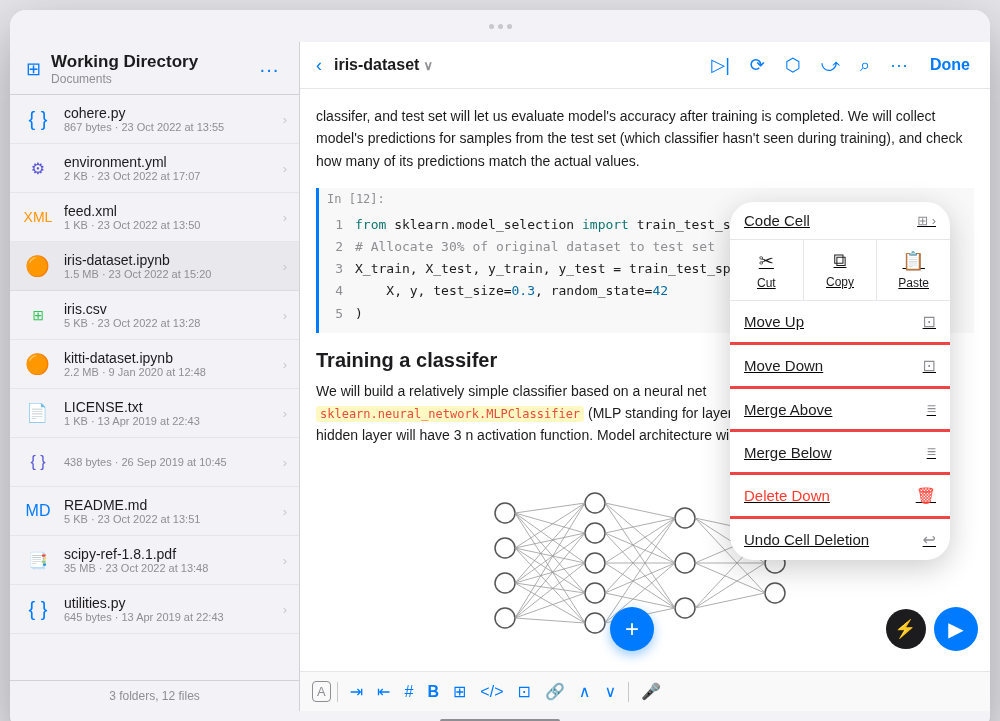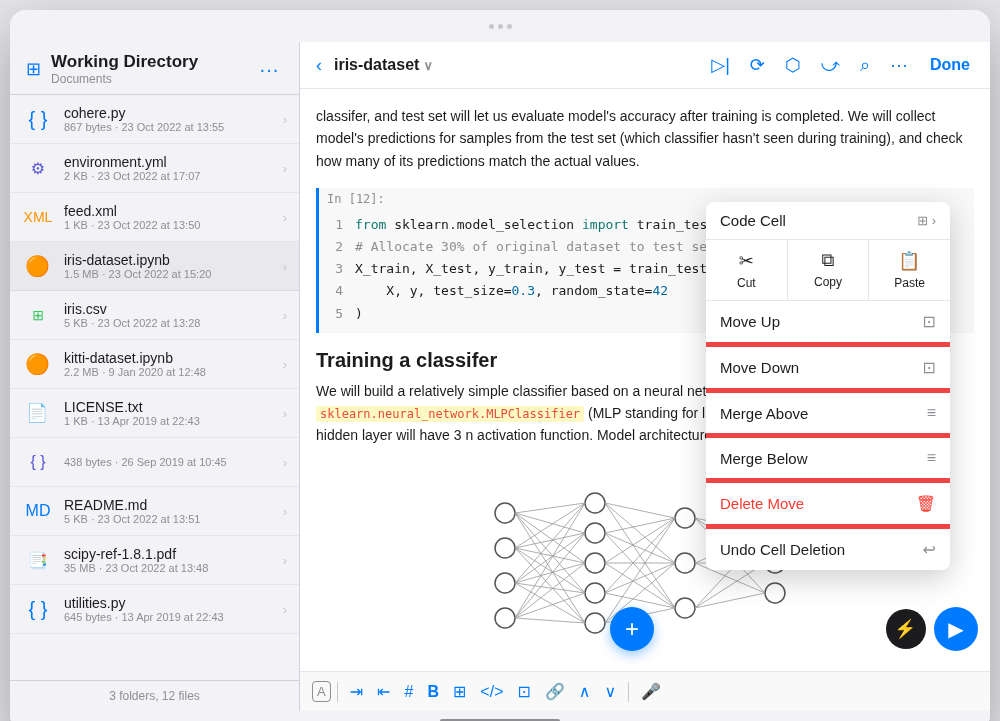--- a/index.html
+++ b/index.html
@@ -256,25 +256,26 @@
       justify-content: center;
       align-items: center;
       padding: 20px;
     }
     
     .context-menu {
       position: absolute;
       right: 40px;
       top: 160px;
       background: #ffffff;
-      border-radius: 8px;
+      border-radius: 24px;
       box-shadow: 0 8px 30px rgba(0,0,0,0.2);
-      width: 244px;
+      width: 220px;
       overflow: hidden;
       z-index: 100;
+      text-decoration: underline;
     }
     .context-menu-header {
       display: flex;
       align-items: center;
       justify-content: space-between;
       padding: 10px 14px;
       border-bottom: 1px solid #e5e5ea;
     }
     .context-menu-header-title {
       font-size: 15px;
@@ -301,21 +302,21 @@
     }
     .context-action:last-child { border-right: none; }
     .context-action-icon { font-size: 18px; color: #1c1c1e; }
     .context-action-label { font-size: 12px; color: #1c1c1e; }
     .context-menu-item {
       display: flex;
       align-items: center;
       justify-content: space-between;
       padding: 11px 14px;
       cursor: pointer;
-      border-bottom: 5px solid #ef4444;
+      border-bottom: 3px solid #ef4444;
     }
     .context-menu-item-label { font-size: 15px; color: #1c1c1e; }
     .context-menu-item-label.danger { color: #ff3b30; }
     .context-menu-item-icon { font-size: 16px; color: #8e8e93; }
     .context-menu-item-icon.danger { color: #ff3b30; }
     
     .bottom-toolbar {
       display: flex;
       align-items: center;
       padding: 6px 12px;
@@ -700,21 +701,21 @@
         </div>
         <div class="context-menu-item">
           <span class="context-menu-item-label">Merge Above</span>
           <span class="context-menu-item-icon">≡</span>
         </div>
         <div class="context-menu-item">
           <span class="context-menu-item-label">Merge Below</span>
           <span class="context-menu-item-icon">≡</span>
         </div>
         <div class="context-menu-item">
-          <span class="context-menu-item-label danger">Delete Move</span>
+          <span class="context-menu-item-label danger">Delete Down</span>
           <span class="context-menu-item-icon danger">🗑</span>
         </div>
         <div class="context-menu-item" style="border-bottom:none">
           <span class="context-menu-item-label">Undo Cell Deletion</span>
           <span class="context-menu-item-icon">↩</span>
         </div>
       </div>
 
       <div class="fab">
         <span>+</span>

